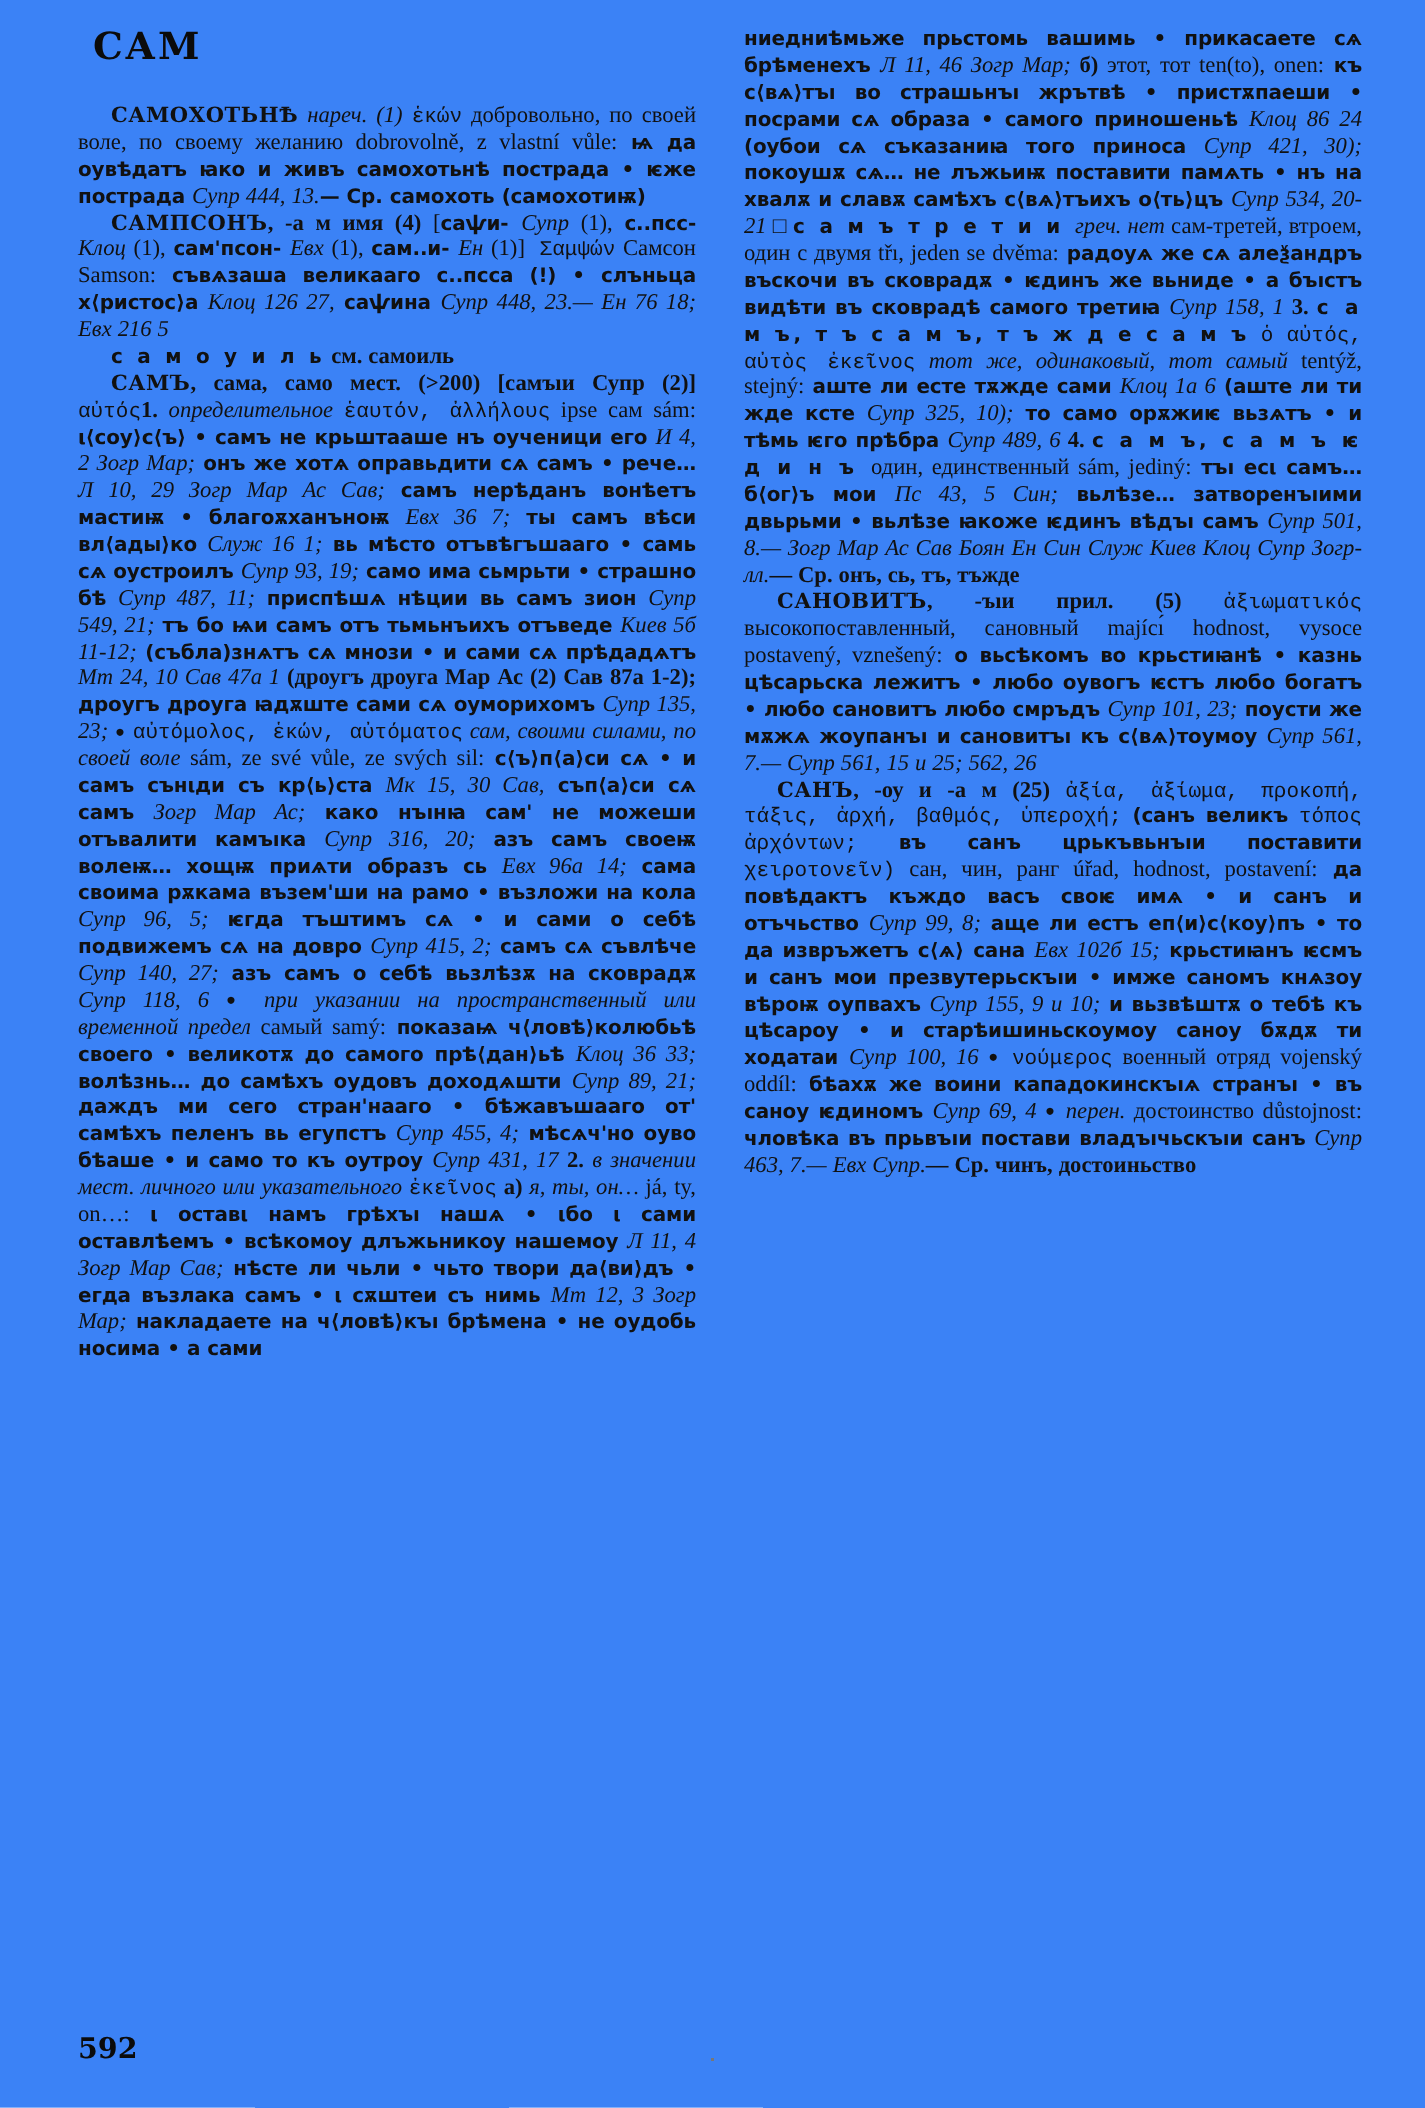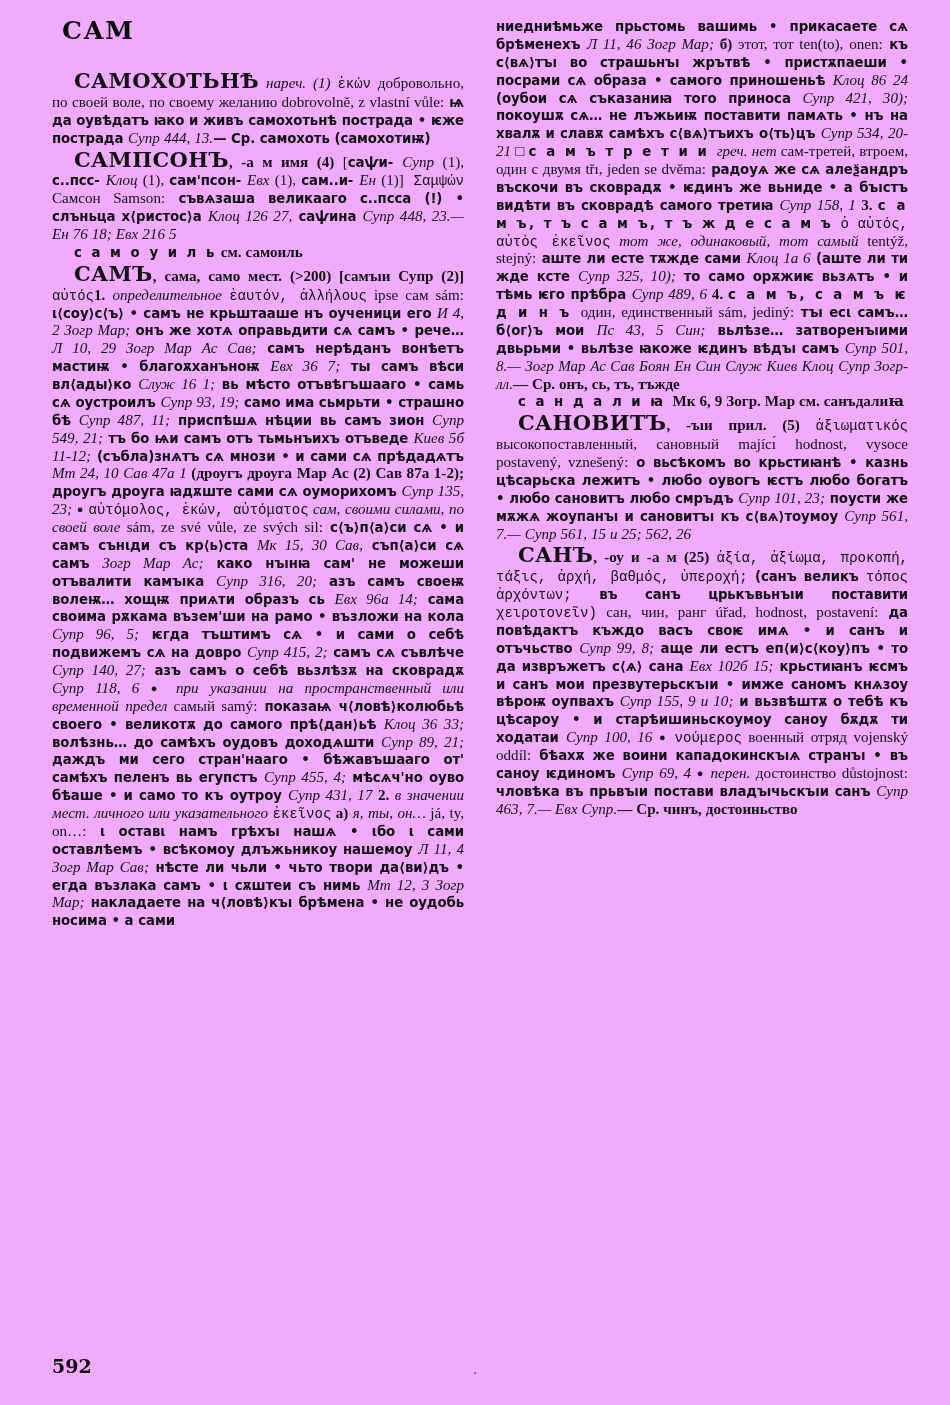--- a/index.html
+++ b/index.html
@@ -15,21 +15,21 @@
     color: #111111;
     position: relative;
     overflow: hidden;
   }
 
   .page {
     position: absolute;
     left: 0; top: 0;
     width: 950px;
     height: 1405px;
-    background: #f0abfc;
+    background: #3b82f6;
   }
 
   .columns {
     position: absolute;
     left: 52px;
     top: 18px;
     width: 856px;
     display: flex;
     gap: 32px;
   }
@@ -65,21 +65,21 @@
   .ocs {
     font-family: "DejaVu Sans", sans-serif;
     font-weight: bold;
     font-size: 13.3px;
     letter-spacing: -0.1px;
     margin-top: 27px;
   }
   .hw {
     font-family: "DejaVu Serif", serif;
     font-weight: bold;
-    font-size: 21px;
+    font-size: 14px;
     letter-spacing: 0.4px;
   }
   .sp {
     letter-spacing: 2.4px;
   }
   .it { font-style: italic; }
   .bi { font-weight: bold; }
   .gk {
     font-family: Liberation Mono, monospace;
     font-size: 14px;
@@ -131,21 +131,20 @@
       <p class="entry ind"><span class="hw">САМЪ</span><span class="bi">, сама, само мест. (&gt;200) </span><span class="bi">[самъıи Супр (2)] </span><span class="gk">αὐτός</span><span class="num">1. </span><span class="it">определительное </span><span class="gk">ἑαυτόν, ἀλλήλους</span><span> ipse </span><span>сам </span><span>sám:</span><span class="ocs"> ι⟨соу⟩с⟨ъ⟩ • самъ не крьштааше нъ оученици его </span><span class="it">И 4, 2 Зогр Мар;</span><span class="ocs"> онъ же хотѧ оправьдити сѧ самъ • рече… </span><span class="it">Л 10, 29 Зогр Мар Ас Сав;</span><span class="ocs"> самъ нерѣданъ вонѣетъ мастиѭ • благоѫханъноѭ </span><span class="it">Евх 36 7;</span><span class="ocs"> ты самъ вѣси вл⟨ады⟩ко </span><span class="it">Служ 16 1;</span><span class="ocs"> вь мѣсто отъвѣгъшааго • самь сѧ оустроилъ </span><span class="it">Супр 93, 19;</span><span class="ocs"> само има сьмрьти • страшно бѣ </span><span class="it">Супр 487, 11;</span><span class="ocs"> приспѣшѧ нѣции вь самъ зион </span><span class="it">Супр 549, 21;</span><span class="ocs"> тъ бо ѩи самъ отъ тьмьнъихъ отъведе </span><span class="it">Киев 5б 11-12;</span><span class="ocs"> (събла)знѧтъ сѧ мнози • и сами сѧ прѣдадѧтъ </span><span class="it">Мт 24, 10 Сав 47а 1</span><span class="bi"> (дроугъ дроуга Мар Ас (2) Сав 87а 1-2);</span><span class="ocs"> дроугъ дроуга ꙗдѫште сами сѧ оуморихомъ </span><span class="it">Супр 135, 23;</span> <span class="bullet-dot"></span> <span class="gk">αὐτόμολος, ἑκών, αὐτόματος</span><span class="it"> сам, своими силами, по своей воле </span><span>sám, ze své vůle, ze svých sil:</span><span class="ocs"> с⟨ъ⟩п⟨а⟩си сѧ • и самъ сънιди съ кр⟨ь⟩ста </span><span class="it">Мк 15, 30 Сав,</span><span class="ocs"> съп⟨а⟩си сѧ самъ </span><span class="it">Зогр Мар Ас;</span><span class="ocs"> како нъıнꙗ сам' не можеши отъвалити камъıка </span><span class="it">Супр 316, 20;</span><span class="ocs"> азъ самъ своеѭ волеѭ… хощѭ приѧти образъ сь </span><span class="it">Евх 96а 14;</span><span class="ocs"> сама своима рѫкама възем'ши на рамо • възложи на кола </span><span class="it">Супр 96, 5;</span><span class="ocs"> ѥгда тъштимъ сѧ • и сами о себѣ подвижемъ сѧ на довро </span><span class="it">Супр 415, 2;</span><span class="ocs"> самъ сѧ съвлѣче </span><span class="it">Супр 140, 27;</span><span class="ocs"> азъ самъ о себѣ вьзлѣзѫ на сковрадѫ </span><span class="it">Супр 118, 6</span> <span class="bullet-dot"></span> <span class="it">при указании на пространственный или временной предел </span><span>самый </span><span>samý:</span><span class="ocs"> показаѩ ч⟨ловѣ⟩колюбьѣ своего • великотѫ до самого прѣ⟨дан⟩ьѣ </span><span class="it">Клоц 36 33;</span><span class="ocs"> волѣзнь… до самѣхъ оудовъ доходѧшти </span><span class="it">Супр 89, 21;</span><span class="ocs"> даждъ ми сего стран'нааго • бѣжавъшааго от' самѣхъ пеленъ вь егупстъ </span><span class="it">Супр 455, 4;</span><span class="ocs"> мѣсѧч'но оуво бѣаше • и само то къ оутроу </span><span class="it">Супр 431, 17</span> <span class="num">2. </span><span class="it">в значении мест. личного или указательного </span><span class="gk">ἐκεῖνος</span><span class="num"> а) </span><span class="it">я, ты, он… </span><span>já, ty, on…:</span><span class="ocs"> ι оставι намъ грѣхъı нашѧ • ιбо ι сами оставлѣемъ • вcѣкомоу длъжьникоу нашемоу </span><span class="it">Л 11, 4 Зогр Мар Сав;</span><span class="ocs"> нѣсте ли чьли • чьто твори да⟨ви⟩дъ • егда възлака самъ • ι сѫштеи съ нимь </span><span class="it">Мт 12, 3 Зогр Мар;</span><span class="ocs"> накладаете на ч⟨ловѣ⟩къı брѣмена • не оудобь носима • а сами</span></p>
 
     </div>
 
     <div class="col right">
 
 
       <p class="entry"><span class="ocs">ниедниѣмьже прьстомь вашимь • прикасаете сѧ брѣменехъ </span><span class="it">Л 11, 46 Зогр Мар;</span><span class="num"> б) </span><span>этот, тот </span><span>ten(to), onen:</span><span class="ocs"> къ с⟨вѧ⟩тъı во страшьнъı жрътвѣ • пристѫпаеши • посрами сѧ образа • самого приношеньѣ </span><span class="it">Клоц 86 24</span><span class="ocs"> (оубои сѧ съказаниꙗ того приноса </span><span class="it">Супр 421, 30);</span><span class="ocs"> покоушѫ сѧ… не лъжьиѭ поставити памѧть • нъ на хвалѫ и славѫ самѣхъ с⟨вѧ⟩тъихъ о⟨ть⟩цъ </span><span class="it">Супр 534, 20-21</span> <span>□</span> <span class="ocs sp">с а м ъ  т р е т и и </span><span class="it">греч. нет </span><span>сам-третей, втроем, один с двумя </span><span>třı, jeden se dvěma:</span><span class="ocs"> радоуѧ же сѧ алеѯандръ въскочи въ сковрадѫ • ѥдинъ же вьниде • а бъıстъ видѣти въ сковрадѣ самого третиꙗ </span><span class="it">Супр 158, 1</span> <span class="num">3. </span><span class="ocs sp">с а м ъ,  т ъ  с а м ъ,  т ъ ж д е  с а м ъ </span><span class="gk">ὁ αὐτός, αὐτὸς ἐκεῖνος</span><span class="it"> тот же, одинаковый, тот самый </span><span>tentýž, stejný:</span><span class="ocs"> аште ли есте тѫжде сами </span><span class="it">Клоц 1а 6</span><span class="ocs"> (аште ли ти жде ксте </span><span class="it">Супр 325, 10);</span><span class="ocs"> то само орѫжиѥ вьзѧтъ • и тѣмь ѥго прѣбра </span><span class="it">Супр 489, 6</span> <span class="num">4. </span><span class="ocs sp">с а м ъ,  с а м ъ  ѥ д и н ъ </span><span>один, единственный </span><span>sám, jediný:</span><span class="ocs"> тъı есι самъ… б⟨ог⟩ъ мои </span><span class="it">Пс 43, 5 Син;</span><span class="ocs"> вьлѣзе… затворенъıими двьрьми • вьлѣзе ꙗкоже ѥдинъ вѣдъı самъ </span><span class="it">Супр 501, 8.</span><span class="it">— Зогр Мар Ас Сав Боян Ен Син Служ Киев Клоц Супр Зогр-лл.</span><span class="bi">— Ср. онъ, сь, тъ, тъжде</span></p>
 
 
-      <p class="entry ind"><span class="ocs sp">с а н д а л и ꙗ </span><span class="bi">Мк 6, 9 Зогр. Мар </span><span class="bi">см. санъдалиꙗ</span></p>
 
       <p class="entry ind"><span class="hw">САНОВИТЪ</span><span class="bi">, -ъıи прил. (5) </span><span class="gk">ἀξιωματικός</span><span> высокопоставленный, сановный </span><span>majícı́ hodnost, vysoce postavený, vznešený:</span><span class="ocs"> о вьсѣкомъ во крьстиꙗнѣ • казнь цѣсарьска лежитъ • любо оувогъ ѥстъ любо богатъ • любо сановитъ любо смръдъ </span><span class="it">Супр 101, 23;</span><span class="ocs"> поусти же мѫжѧ жоупанъı и сановитъı къ с⟨вѧ⟩тоумоу </span><span class="it">Супр 561, 7.</span><span class="it">— Супр 561, 15 и 25; 562, 26</span></p>
 
       <p class="entry ind"><span class="hw">САНЪ</span><span class="bi">, -оу и -а м (25) </span><span class="gk">ἀξία, ἀξίωμα, προκοπή, τάξις, ἀρχή, βαθμός, ὑπεροχή;</span><span class="ocs"> (санъ великъ </span><span class="gk">τόπος ἀρχόντων;</span><span class="ocs"> въ санъ црькъвьнъıи поставити </span><span class="gk">χειροτονεῖν)</span><span> сан, чин, ранг </span><span>úřad, hodnost, postavení:</span><span class="ocs"> да повѣдактъ къждо васъ своѥ имѧ • и санъ и отъчьство </span><span class="it">Супр 99, 8;</span><span class="ocs"> аще ли естъ еп⟨и⟩с⟨коу⟩пъ • то да извръжетъ с⟨ѧ⟩ сана </span><span class="it">Евх 102б 15;</span><span class="ocs"> крьстиꙗнъ ѥсмъ и санъ мои презвутерьскъıи • имже саномъ кнѧзоу вѣроѭ оупвахъ </span><span class="it">Супр 155, 9 и 10;</span><span class="ocs"> и вьзвѣштѫ о тебѣ къ цѣсароу • и старѣишиньскоумоу саноу бѫдѫ ти ходатаи </span><span class="it">Супр 100, 16</span> <span class="bullet-dot"></span> <span class="gk">νούμερος</span><span> военный отряд </span><span>vojenský oddíl:</span><span class="ocs"> бѣахѫ же воини кападокинскъıѧ странъı • въ саноу ѥдиномъ </span><span class="it">Супр 69, 4</span> <span class="bullet-dot"></span> <span class="it">перен. </span><span>достоинство </span><span>důstojnost:</span><span class="ocs"> чловѣка въ прьвъıи постави владъıчьскъıи санъ </span><span class="it">Супр 463, 7.</span><span class="it">— Евх Супр.</span><span class="bi">— Ср. чинъ, достоиньство</span></p>
 
     </div>
   </div>
 
   <div class="page-number">592</div>
 

